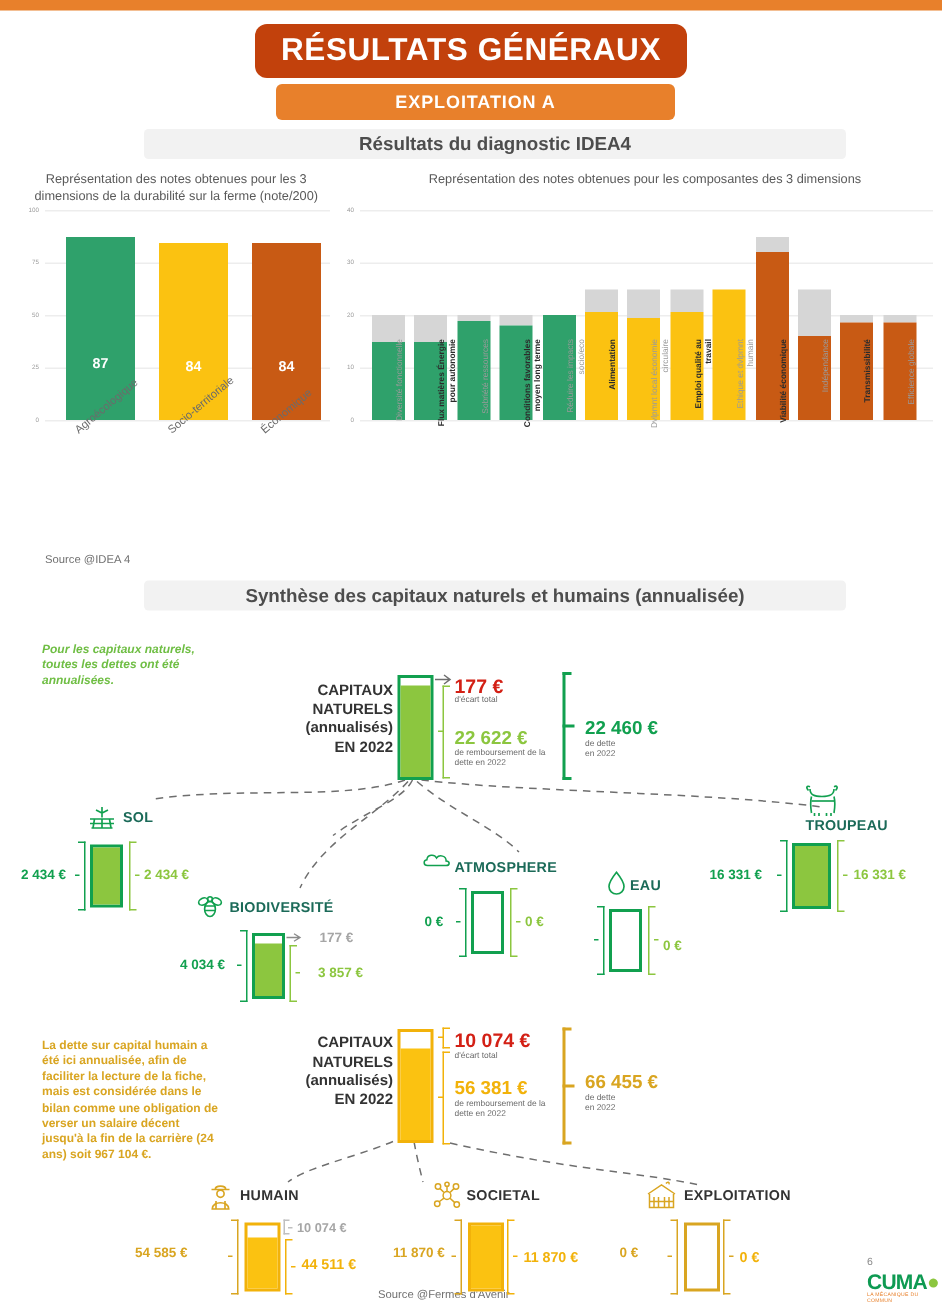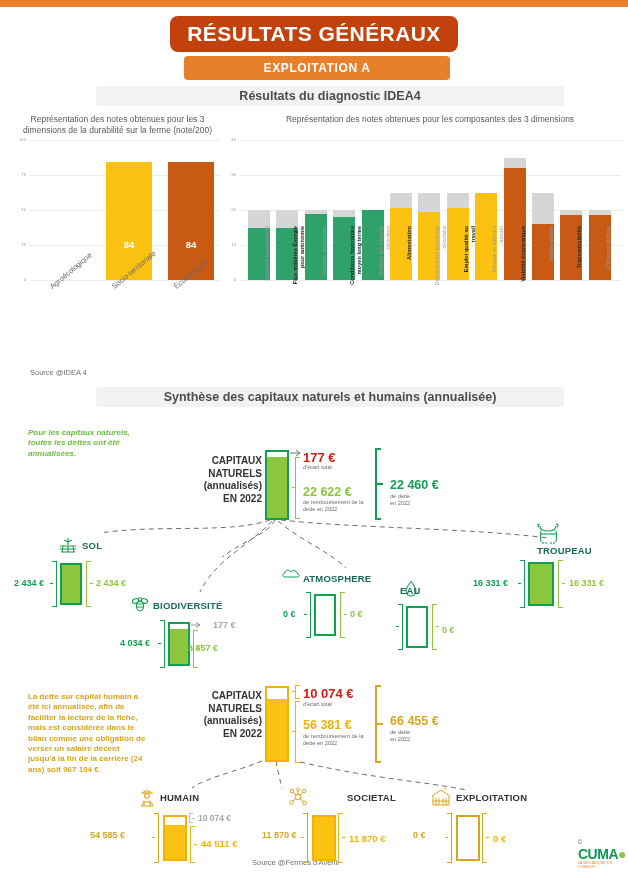--- a/index.html
+++ b/index.html
@@ -99,20 +99,23 @@
     <div class="gridline" style="width: 190px; top: 140px;"></div>
     <div class="ytick" style="left: -16px; top: 140px; width: 12px;">0</div>
     <div class="gridline" style="width: 190px; top: 105px;"></div>
     <div class="ytick" style="left: -16px; top: 105px; width: 12px;">25</div>
     <div class="gridline" style="width: 190px; top: 70px;"></div>
     <div class="ytick" style="left: -16px; top: 70px; width: 12px;">50</div>
     <div class="gridline" style="width: 190px; top: 35px;"></div>
     <div class="ytick" style="left: -16px; top: 35px; width: 12px;">75</div>
     <div class="gridline" style="width: 190px; top: 0px;"></div>
     <div class="ytick" style="left: -16px; top: 0px; width: 12px;">100</div>
+    <div class="barL" style="left: 14px; height: 121.8px; background: rgb(47, 161, 107);">
+      <span>87</span>
+    </div>
     <div class="barL" style="left: 76px; height: 117.6px; background: rgb(251, 194, 17);">
       <span>84</span>
     </div>
     <div class="barL" style="left: 138px; height: 117.6px; background: rgb(200, 90, 20);">
       <span>84</span>
     </div>
   </div>
 <div id="xlabsL">
     <div class="xlabL" style="left: 48px; top: 284px;">Agroécologique</div>
     <div class="xlabL" style="left: 110px; top: 284px;">Socio-territoriale</div>
@@ -303,21 +306,21 @@
 <svg style="position:absolute;left:191px;top:621px;" width="12" height="9">
   <path d="M0,4 L9,4 M5,1.5 L9,4 L5,6.5" stroke="#8A8A8A" stroke-width=".9" fill="none"></path>
 </svg>
 <div class="amt" style="left:213px;top:620px;font-size:9px;color:#A6A6A6;">177 €</div>
 <div class="brk" style="left:192px;top:630px;color:#8CC63F;width:8px;height:38px;">
   <i style="left:1px;top:0;width:1.4px;height:38px;"></i>
     <i style="left:1px;top:0;width:5px;height:1.4px;"></i>
   <i style="left:1px;top:36.6px;width:5px;height:1.4px;"></i>
     <i style="left:5px;top:18px;width:3px;height:1.4px;"></i>
 </div>
-<div class="amt" style="left:188px;top:643px;font-size:9px;color:#8CC63F;">3 857 €</div>
+<div class="amt" style="left:212px;top:643px;font-size:9px;color:#8CC63F;">3 857 €</div>
 
 <svg style="position:absolute;left:281px;top:566px;" width="22" height="14">
   <path d="M4,11 C1.2,11 1,7.6 3.6,7.2 C3.8,3.6 8.6,3.2 10,6 C12,3.4 16.6,4.6 16.4,8 C19.2,8.2 19,11 16.4,11 Z" stroke="#11A04F" stroke-width="1" fill="none"></path>
 </svg>
 <div class="nodelbl" style="left:303px;top:573px;color:#1B6A58;">ATMOSPHERE</div>
 <div class="vessel" style="left:314px;top:594px;width:22px;height:42px;border:2px solid #11A04F;background:#fff;">
   <div class="fill" style="height:0%;background:#8CC63F;"></div>
 </div>
 <div class="brk" style="left:304px;top:592px;color:#11A04F;width:8px;height:46px;">
   <i style="left:6px;top:0;width:1.4px;height:46px;"></i>
@@ -330,21 +333,21 @@
   <i style="left:1px;top:0;width:1.4px;height:46px;"></i>
     <i style="left:1px;top:0;width:5px;height:1.4px;"></i>
   <i style="left:1px;top:44.6px;width:5px;height:1.4px;"></i>
     <i style="left:5px;top:22px;width:3px;height:1.4px;"></i>
 </div>
 <div class="amt" style="left:350px;top:609px;font-size:9px;color:#8CC63F;">0 €</div>
 
 <svg style="position:absolute;left:404px;top:580px;" width="14" height="18">
   <path d="M7,1.5 C10.6,6 12,8.6 12,11 A5,5 0 0 1 2,11 C2,8.6 3.4,6 7,1.5 Z" stroke="#11A04F" stroke-width="1.1" fill="none"></path>
 </svg>
-<div class="nodelbl" style="left:400px;top:585px;color:#1B6A58;">EAU</div>
+<div class="nodelbl" style="left:420px;top:585px;color:#1B6A58;">EAU</div>
 <div class="vessel" style="left:406px;top:606px;width:22px;height:42px;border:2px solid #11A04F;background:#fff;">
   <div class="fill" style="height:0%;background:#8CC63F;"></div>
 </div>
 <div class="brk" style="left:396px;top:604px;color:#11A04F;width:8px;height:46px;">
   <i style="left:6px;top:0;width:1.4px;height:46px;"></i>
     <i style="left:2px;top:0;width:5px;height:1.4px;"></i>
   <i style="left:2px;top:44.6px;width:5px;height:1.4px;"></i>
     <i style="left:0;top:22px;width:3px;height:1.4px;"></i>
 </div>
 <div class="brk" style="left:431px;top:604px;color:#8CC63F;width:8px;height:46px;">
@@ -462,21 +465,21 @@
   <g stroke="#D9A521" stroke-width="1" fill="none">
     <circle cx="10" cy="10" r="2.6"></circle>
     <circle cx="4" cy="4" r="1.8"></circle>
       <circle cx="16" cy="4" r="1.8"></circle>
     <circle cx="3.5" cy="15.5" r="1.8"></circle>
       <circle cx="16.5" cy="16" r="1.8"></circle>
     <circle cx="10" cy="2.5" r="1.4"></circle>
     <path d="M5.4,5.4 L8,8 M14.6,5.4 L12,8 M5,14 L8,11.8 M15,14.6 L12,11.8 M10,4 V7.4"></path>
   </g>
 </svg>
-<div class="nodelbl" style="left:311px;top:792px;color:#333;margin-left:36px;">SOCIETAL</div>
+<div class="nodelbl" style="left:311px;top:792px;color:#333;">SOCIETAL</div>
 <div class="vessel" style="left:312px;top:815px;width:24px;height:46px;border:2px solid #F2B20A;background:#fff;">
   <div class="fill" style="height:100%;background:#FBC211;"></div>
 </div>
 <div class="brk" style="left:301px;top:813px;color:#D9A521;width:8px;height:50px;">
   <i style="left:6px;top:0;width:1.4px;height:50px;"></i>
     <i style="left:2px;top:0;width:5px;height:1.4px;"></i>
   <i style="left:2px;top:48.6px;width:5px;height:1.4px;"></i>
     <i style="left:0;top:24px;width:3px;height:1.4px;"></i>
 </div>
 <div class="amt" style="left:262px;top:830px;font-size:9px;color:#D9A521;">11 870 €</div>

